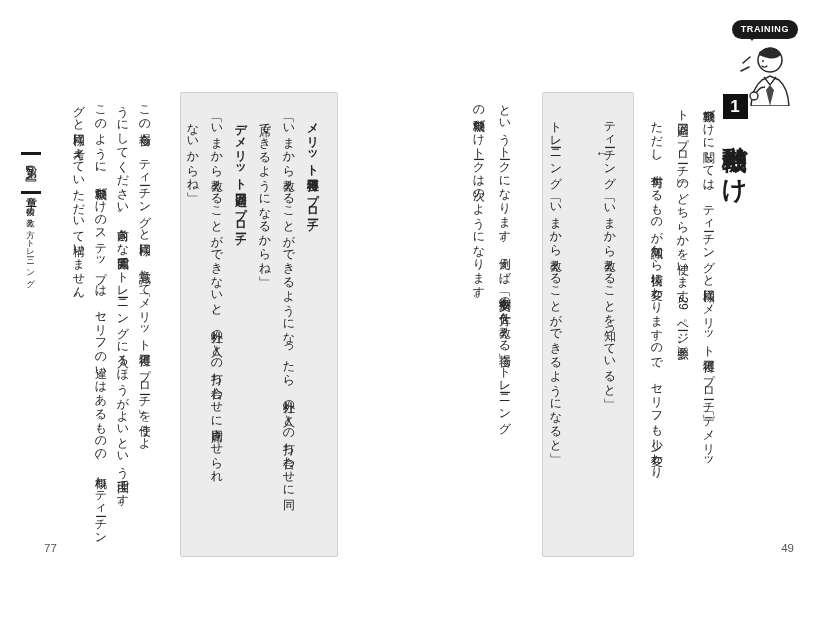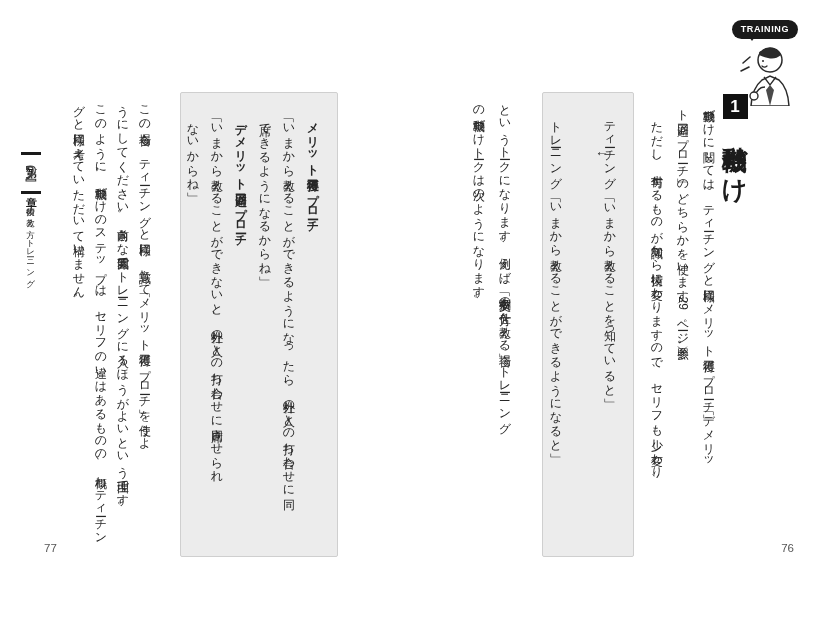--- a/index.html
+++ b/index.html
@@ -157,15 +157,15 @@
   <div class="spine">
     <div class="spine-bar"></div>
     <span class="v spine-kanji">第</span>
     <span class="spine-num">2</span>
     <span class="v spine-kanji">章</span>
     <div class="spine-bar"></div>
     <span class="v spine-label">技術の教え方　トレーニング</span>
   </div>
 
   <div class="pagenum pn-left">77</div>
-  <div class="pagenum pn-right">76</div>
+  <div class="pagenum pn-right">49</div>
 
 </div>
 
 </body></html>

